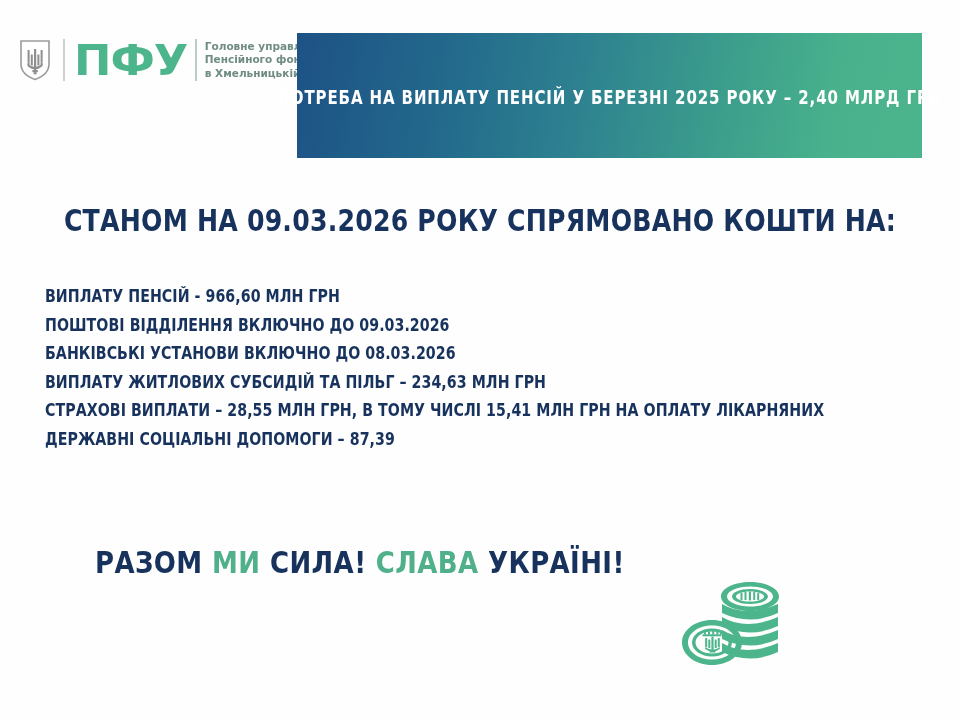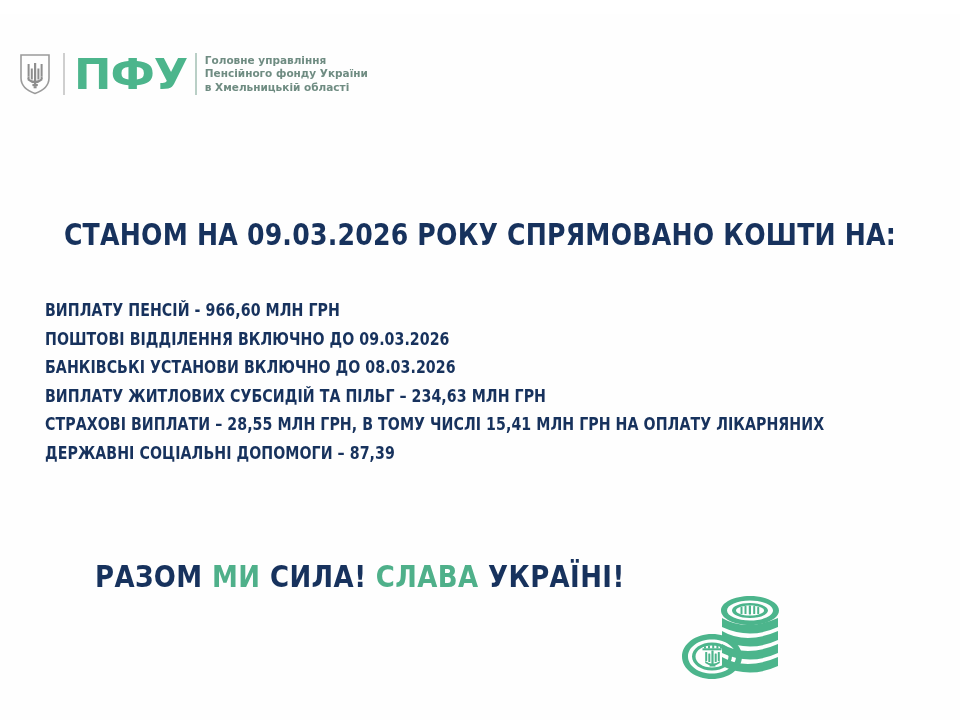--- a/index.html
+++ b/index.html
@@ -15,21 +15,20 @@
     overflow: hidden;
     font-family: "Liberation Sans", "DejaVu Sans", sans-serif;
     background: #ffffff;
   }
 
   
   #slide {
     position: absolute;
     inset: 0;
     background: #fefefe;
-    margin-top: 14px;
   }
 
   
   #logo-block {
     position: absolute;
     left: 18px;
     top: 33px;
     display: flex;
     align-items: center;
     height: 54px;
@@ -190,20 +189,23 @@
 
     <div id="pfu-letters">ПФУ</div>
 
     <div class="logo-divider2"></div>
 
     <div id="logo-subtitle">Головне управління
 Пенсійного фонду України
 в Хмельницькій області</div>
   </div>
 
+  <div id="banner">
+    <div id="banner-title">ПОТРЕБА НА ВИПЛАТУ ПЕНСІЙ У БЕРЕЗНІ  2025 РОКУ – 2,40  МЛРД ГРН</div>
+  </div>
 
   <div id="main-heading">СТАНОМ НА 09.03.2026 РОКУ СПРЯМОВАНО КОШТИ НА:</div>
 
   <ul id="fund-list">
     <li>ВИПЛАТУ ПЕНСІЙ  - 966,60 МЛН ГРН</li>
     <li>ПОШТОВІ ВІДДІЛЕННЯ ВКЛЮЧНО   ДО 09.03.2026</li>
     <li>БАНКІВСЬКІ УСТАНОВИ ВКЛЮЧНО ДО 08.03.2026</li>
     <li>ВИПЛАТУ ЖИТЛОВИХ СУБСИДІЙ ТА ПІЛЬГ – 234,63 МЛН ГРН</li>
     <li>СТРАХОВІ ВИПЛАТИ – 28,55 МЛН ГРН, В ТОМУ ЧИСЛІ 15,41 МЛН ГРН  НА ОПЛАТУ ЛІКАРНЯНИХ</li>
     <li>ДЕРЖАВНІ СОЦІАЛЬНІ ДОПОМОГИ – 87,39</li>

